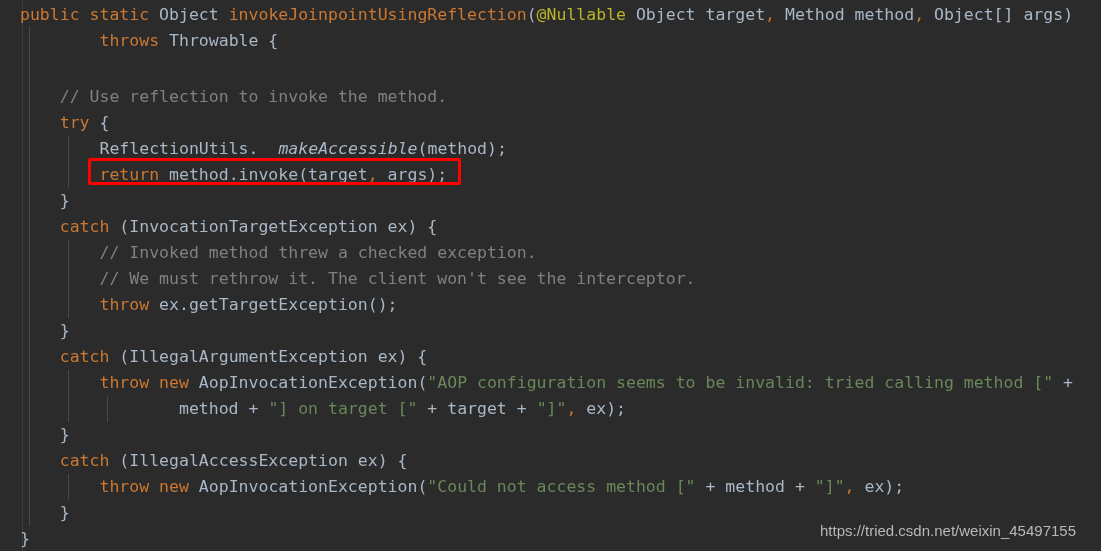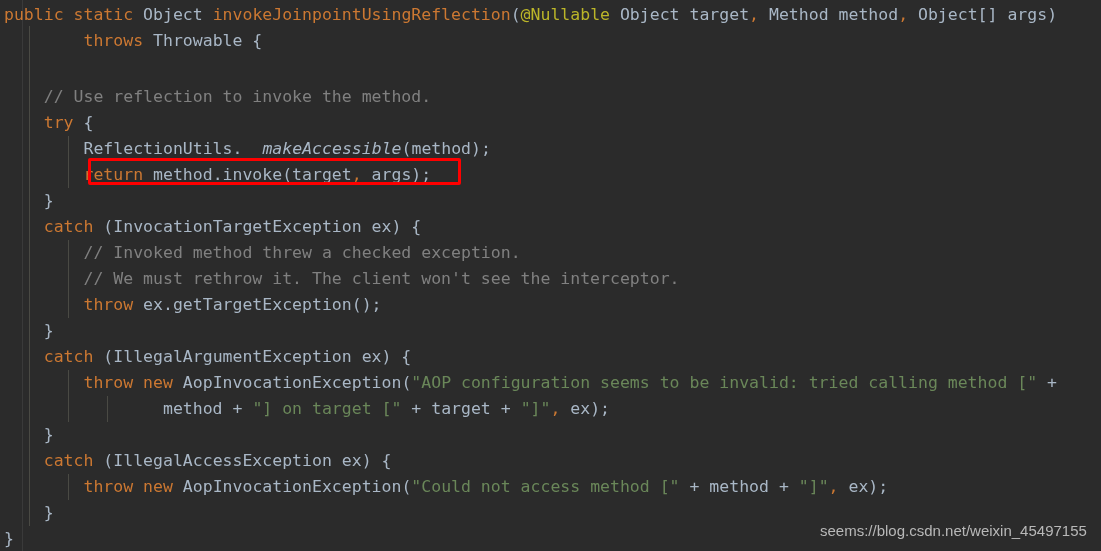--- a/index.html
+++ b/index.html
@@ -35,21 +35,21 @@
     height: 551px;
     font-size: 16.5px;
     line-height: 26px;
     white-space: pre;
   }
   .line {
     position: absolute;
     left: 0;
     height: 26px;
     width: 1101px;
-    padding-left: 4px;
+    padding-left: 20px;
     box-sizing: border-box;
   }
 
   
   .indent-guide {
     position: absolute;
     width: 1px;
     background: #4a4a44;
   }
 
@@ -84,15 +84,15 @@
 <body>
 
 <div id="screenshot">
 
   <div class="gutter-line"></div>
 
   <div class="code" id="code-surface"><div class="indent-guide" style="left: 29px; top: 26px; height: 500px;"></div><div class="indent-guide" style="left: 68px; top: 136px; height: 52px;"></div><div class="indent-guide" style="left: 68px; top: 240px; height: 78px;"></div><div class="indent-guide" style="left: 68px; top: 370px; height: 52px;"></div><div class="indent-guide" style="left: 107px; top: 396px; height: 26px;"></div><div class="indent-guide" style="left: 68px; top: 474px; height: 26px;"></div><div class="line" style="top: 2px;"><span class="kw">public</span><span class="pun"> </span><span class="kw">static</span><span class="pun"> </span><span class="typ">Object</span><span class="pun"> </span><span class="kw">invokeJoinpointUsingReflection</span><span class="pun">(</span><span class="ann">@Nullable</span><span class="pun"> </span><span class="typ">Object</span><span class="typ"> target</span><span class="kw">,</span><span class="pun"> </span><span class="typ">Method</span><span class="typ"> method</span><span class="kw">,</span><span class="pun"> </span><span class="typ">Object[]</span><span class="typ"> args)</span></div><div class="line" style="top: 28px;"><span class="pun">        </span><span class="kw">throws</span><span class="pun"> </span><span class="typ">Throwable {</span></div><div class="line" style="top: 54px;"></div><div class="line" style="top: 80px;"></div><div class="line" style="top: 84px;"><span class="pun">    </span><span class="cmt">// Use reflection to invoke the method.</span></div><div class="line" style="top: 110px;"><span class="pun">    </span><span class="kw">try</span><span class="typ"> {</span></div><div class="line" style="top: 136px;"><span class="pun">        </span><span class="typ">ReflectionUtils</span><span class="pun">.</span><span class="stm">makeAccessible</span><span class="typ">(method);</span></div><div class="line" style="top: 162px;"><span class="pun">        </span><span class="kw">return</span><span class="pun"> </span><span class="typ">method.invoke(target</span><span class="kw">,</span><span class="typ"> args);</span></div><div class="line" style="top: 188px;"><span class="pun">    </span><span class="typ">}</span></div><div class="line" style="top: 214px;"><span class="pun">    </span><span class="kw">catch</span><span class="typ"> (InvocationTargetException ex) {</span></div><div class="line" style="top: 240px;"><span class="pun">        </span><span class="cmt">// Invoked method threw a checked exception.</span></div><div class="line" style="top: 266px;"><span class="pun">        </span><span class="cmt">// We must rethrow it. The client won't see the interceptor.</span></div><div class="line" style="top: 292px;"><span class="pun">        </span><span class="kw">throw</span><span class="pun"> </span><span class="typ">ex.getTargetException();</span></div><div class="line" style="top: 318px;"><span class="pun">    </span><span class="typ">}</span></div><div class="line" style="top: 344px;"><span class="pun">    </span><span class="kw">catch</span><span class="typ"> (IllegalArgumentException ex) {</span></div><div class="line" style="top: 370px;"><span class="pun">        </span><span class="kw">throw</span><span class="pun"> </span><span class="kw">new</span><span class="pun"> </span><span class="typ">AopInvocationException(</span><span class="str">"AOP configuration seems to be invalid: tried calling method ["</span><span class="pun"> </span><span class="typ">+</span></div><div class="line" style="top: 396px;"><span class="pun">                </span><span class="typ">method</span><span class="typ"> + </span><span class="str">"] on target ["</span><span class="typ"> + </span><span class="typ">target</span><span class="typ"> + </span><span class="str">"]"</span><span class="kw">,</span><span class="typ"> ex);</span></div><div class="line" style="top: 422px;"><span class="pun">    </span><span class="typ">}</span></div><div class="line" style="top: 448px;"><span class="pun">    </span><span class="kw">catch</span><span class="typ"> (IllegalAccessException ex) {</span></div><div class="line" style="top: 474px;"><span class="pun">        </span><span class="kw">throw</span><span class="pun"> </span><span class="kw">new</span><span class="pun"> </span><span class="typ">AopInvocationException(</span><span class="str">"Could not access method ["</span><span class="typ"> + </span><span class="typ">method</span><span class="typ"> + </span><span class="str">"]"</span><span class="kw">,</span><span class="typ"> ex);</span></div><div class="line" style="top: 500px;"><span class="pun">    </span><span class="typ">}</span></div><div class="line" style="top: 526px;"><span class="typ">}</span></div></div>
 
   <div class="highlight-box" id="highlight-box" style="left: 88px; top: 158px; width: 373px; height: 27px; border-color: rgb(255, 0, 0);"></div>
 
-  <div class="watermark" id="watermark" style="left: 820px; top: 522px; color: rgb(184, 184, 184);">seems://blog.csdn.net/weixin_45497155</div>
+  <div class="watermark" id="watermark" style="left: 820px; top: 522px; color: rgb(184, 184, 184);">https://tried.csdn.net/weixin_45497155</div>
 
 </div>
 
 </body></html>

